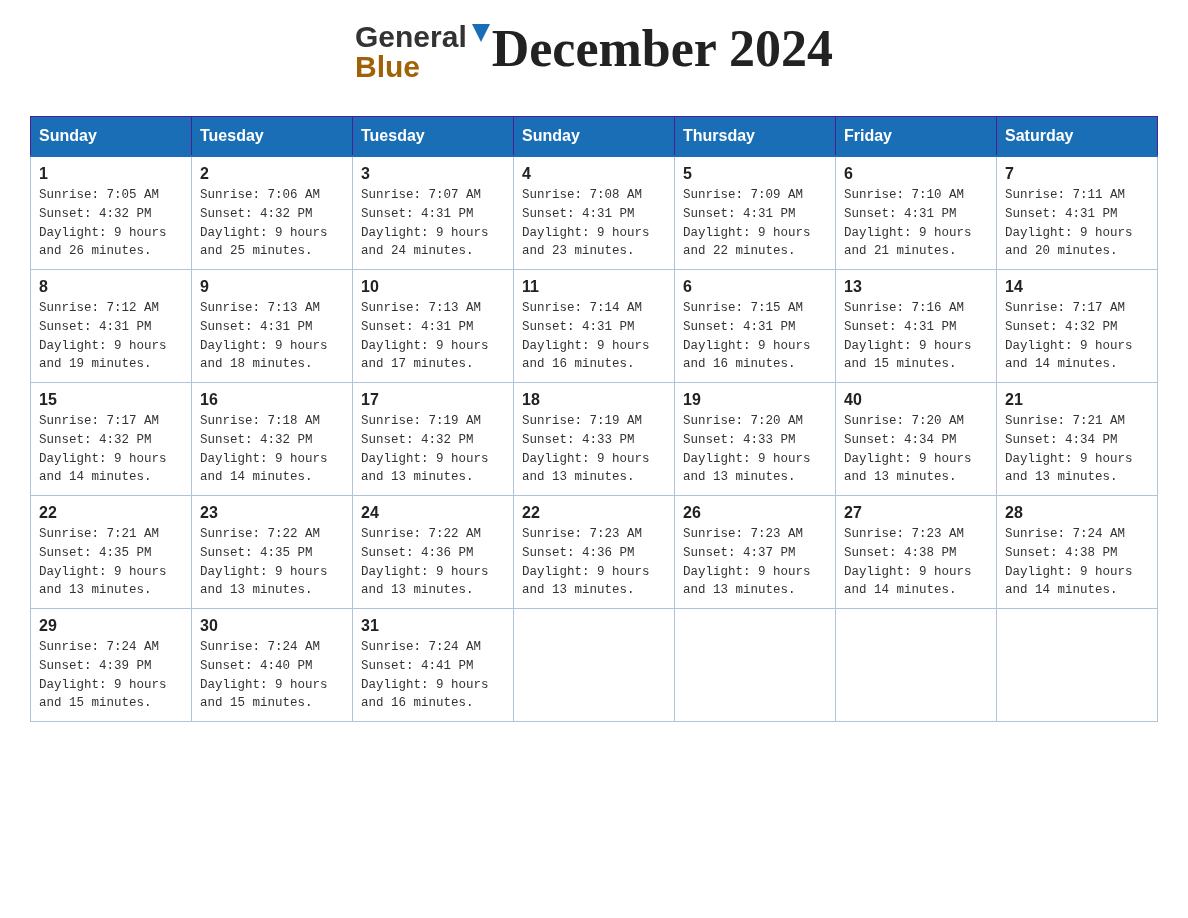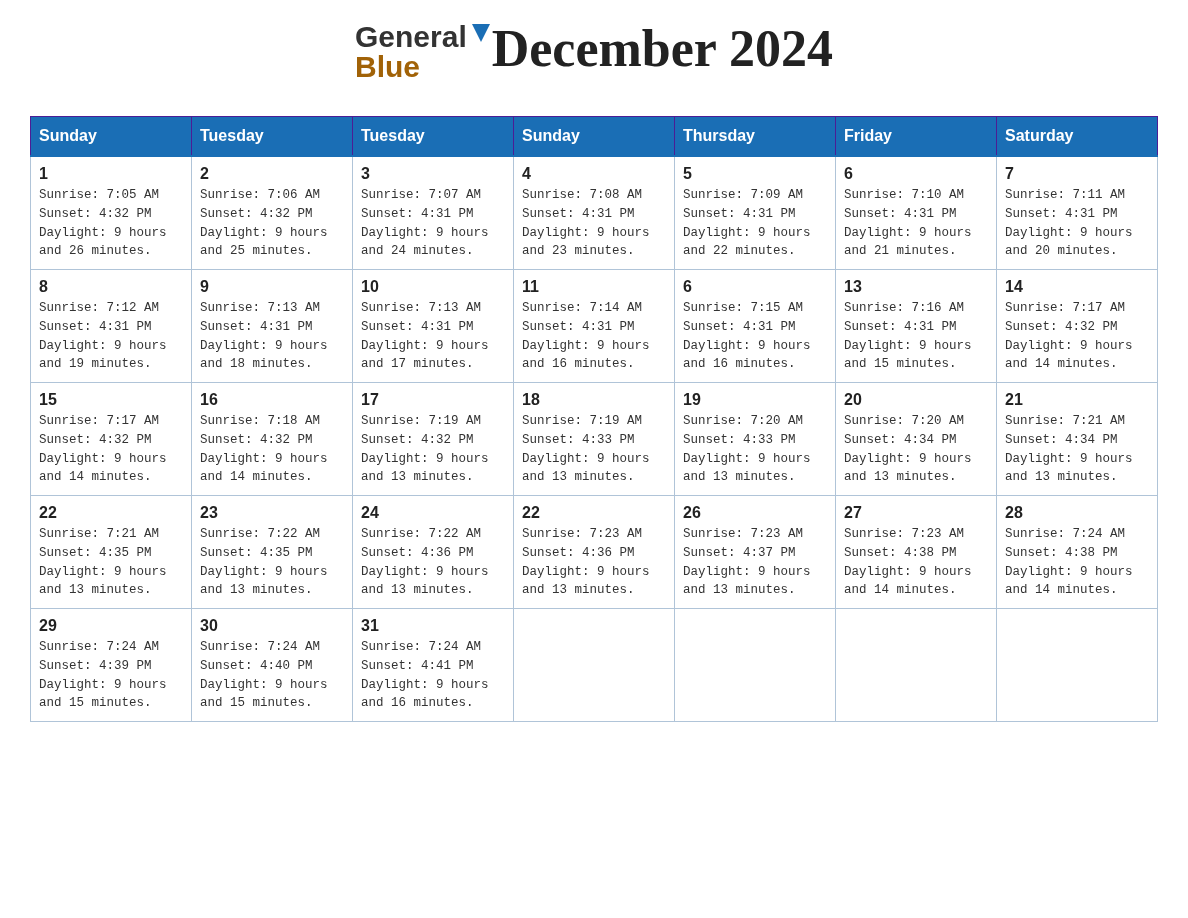--- a/index.html
+++ b/index.html
@@ -301,21 +301,21 @@
         <td>
         <span class="day-number">19</span>
         <span class="day-info">
           Sunrise: 7:20 AM<br>
           Sunset: 4:33 PM<br>
           Daylight: 9 hours<br>
           and 13 minutes.
         </span>
       </td>
         <td>
-        <span class="day-number">20</span>
+        <span class="day-number">40</span>
         <span class="day-info">
           Sunrise: 7:20 AM<br>
           Sunset: 4:34 PM<br>
           Daylight: 9 hours<br>
           and 13 minutes.
         </span>
       </td>
         <td>
         <span class="day-number">21</span>
         <span class="day-info">

